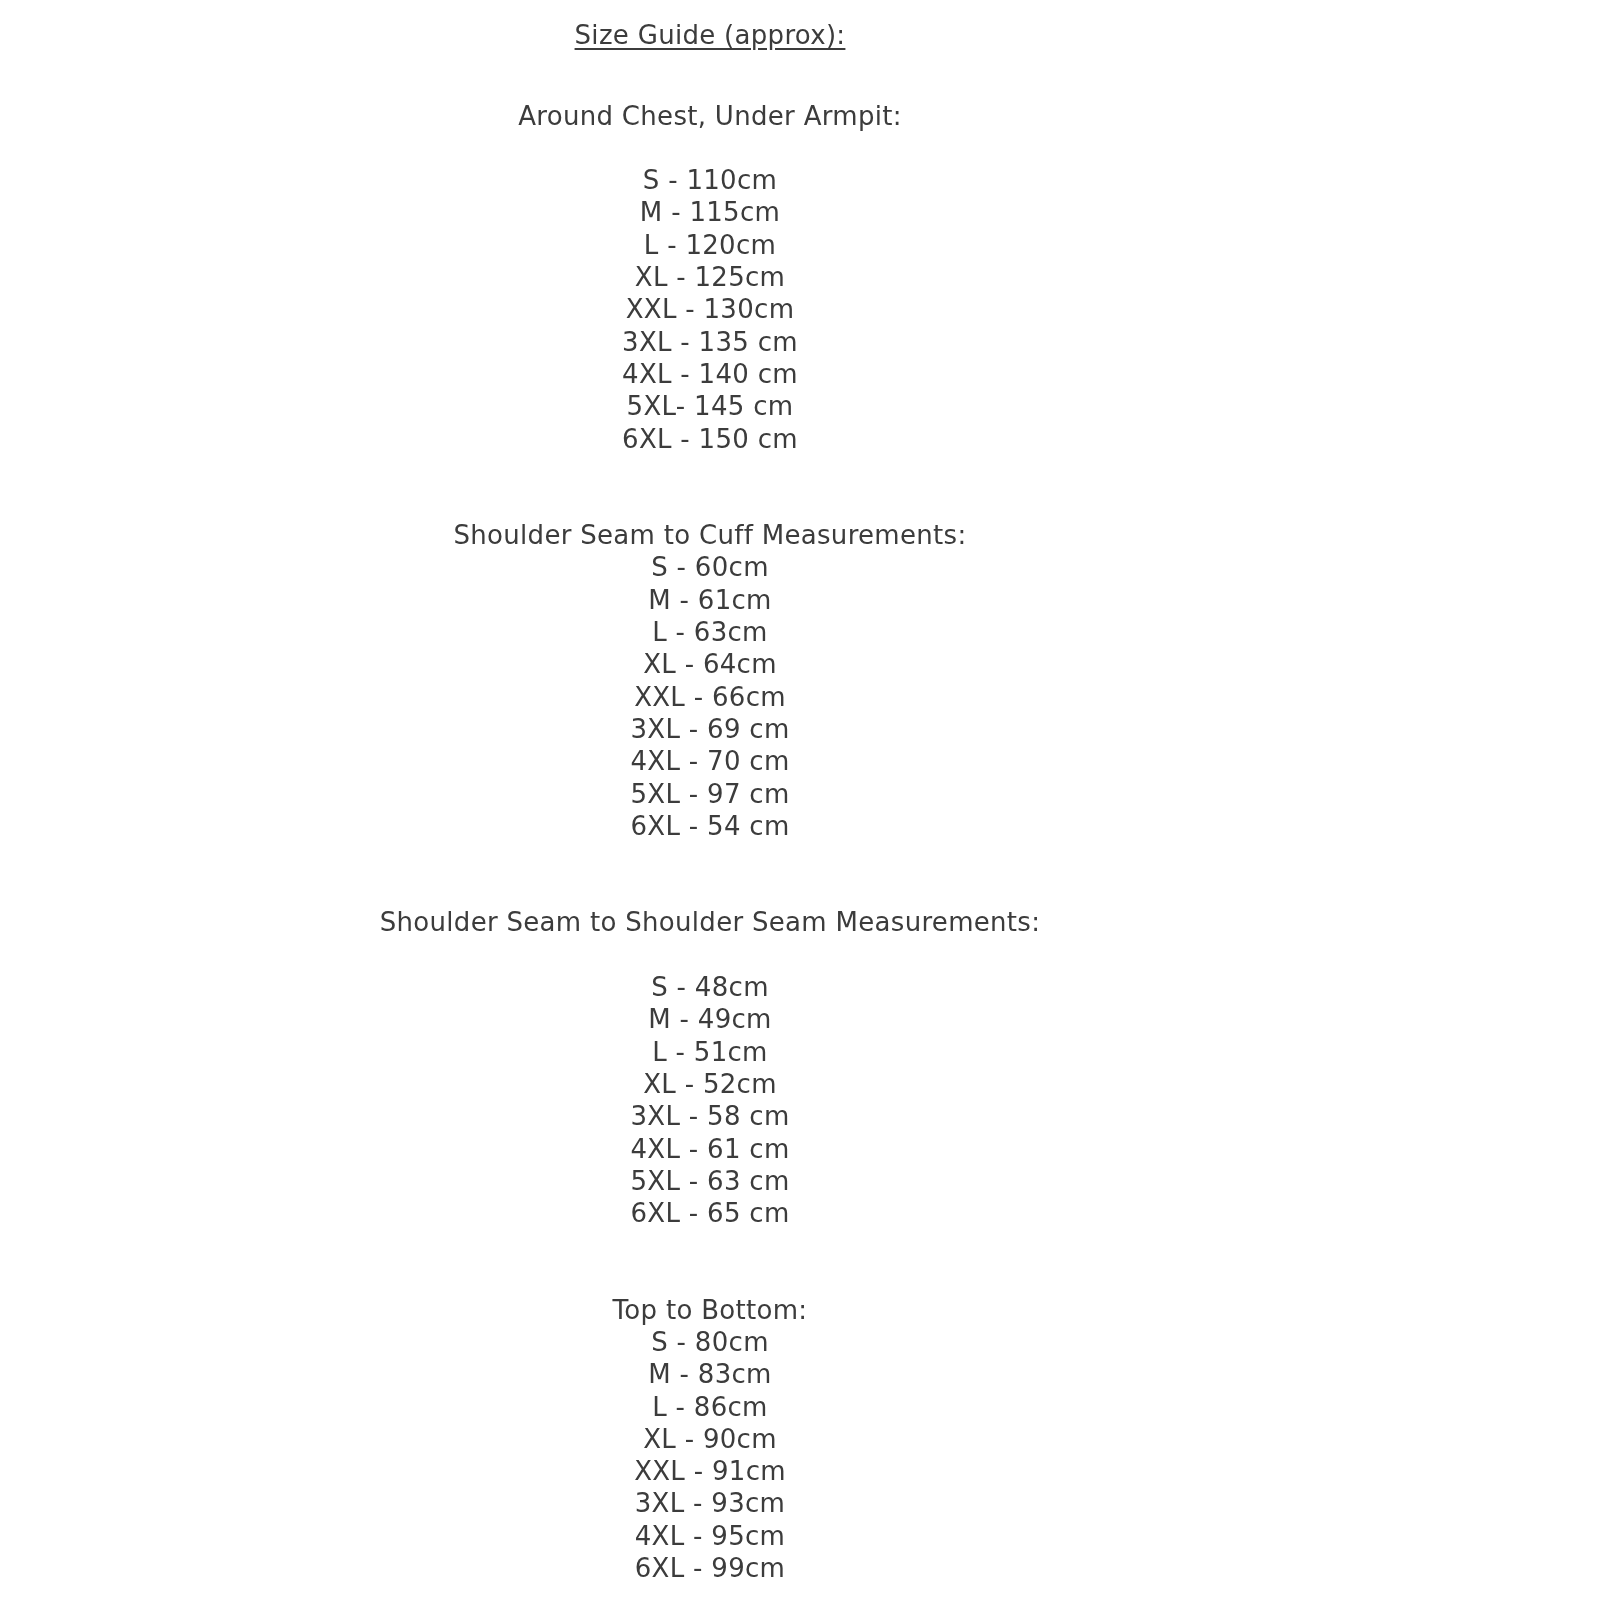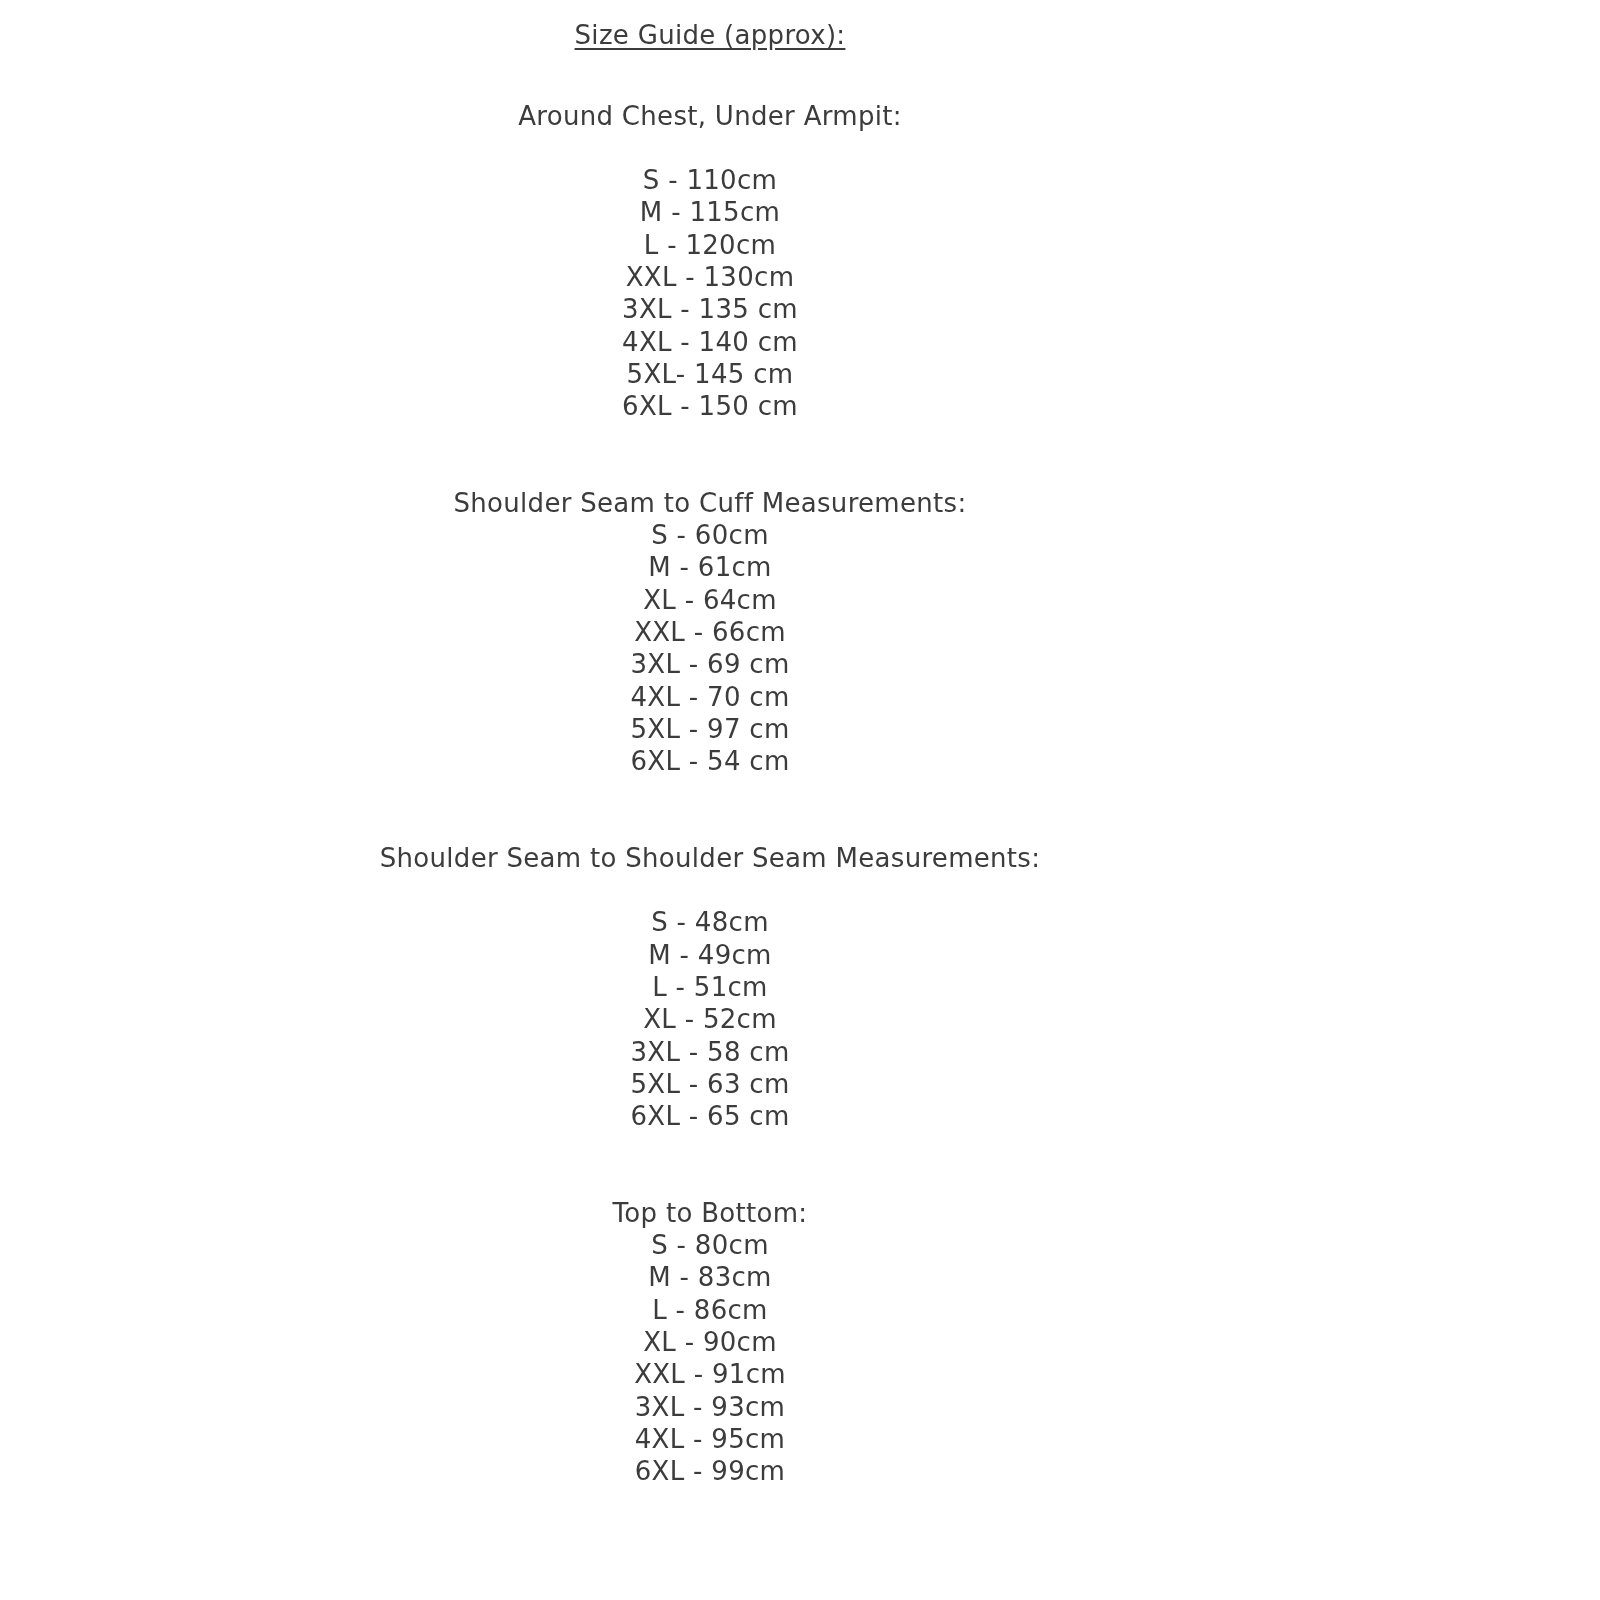--- a/index.html
+++ b/index.html
@@ -46,55 +46,58 @@
 
   <div class="blank"></div>
 
   <section>
     <div class="line">Around Chest, Under Armpit:</div>
     <div class="blank"></div>
     <div>
         <div class="line">S - 110cm</div>
         <div class="line">M - 115cm</div>
         <div class="line">L - 120cm</div>
+        <div class="line">XL - 125cm</div>
         <div class="line">XXL - 130cm</div>
         <div class="line">3XL - 135 cm</div>
         <div class="line">4XL - 140 cm</div>
         <div class="line">5XL- 145 cm</div>
         <div class="line">6XL - 150 cm</div>
       </div>
   </section>
 
   <div class="blank"></div>
 
   <section>
     <div class="line">Shoulder Seam to Cuff Measurements:</div>
     <div>
         <div class="line">S - 60cm</div>
         <div class="line">M - 61cm</div>
+        <div class="line">L - 63cm</div>
         <div class="line">XL - 64cm</div>
         <div class="line">XXL - 66cm</div>
         <div class="line">3XL - 69 cm</div>
         <div class="line">4XL - 70 cm</div>
         <div class="line">5XL - 97 cm</div>
         <div class="line">6XL - 54 cm</div>
       </div>
   </section>
 
   <div class="blank"></div>
 
   <section>
     <div class="line">Shoulder Seam to Shoulder Seam Measurements:</div>
     <div class="blank"></div>
     <div>
         <div class="line">S - 48cm</div>
         <div class="line">M - 49cm</div>
         <div class="line">L - 51cm</div>
         <div class="line">XL - 52cm</div>
         <div class="line">3XL - 58 cm</div>
+        <div class="line">4XL - 61 cm</div>
         <div class="line">5XL - 63 cm</div>
         <div class="line">6XL - 65 cm</div>
       </div>
   </section>
 
   <div class="blank"></div>
 
   <section>
     <div class="line">Top to Bottom:</div>
     <div>

